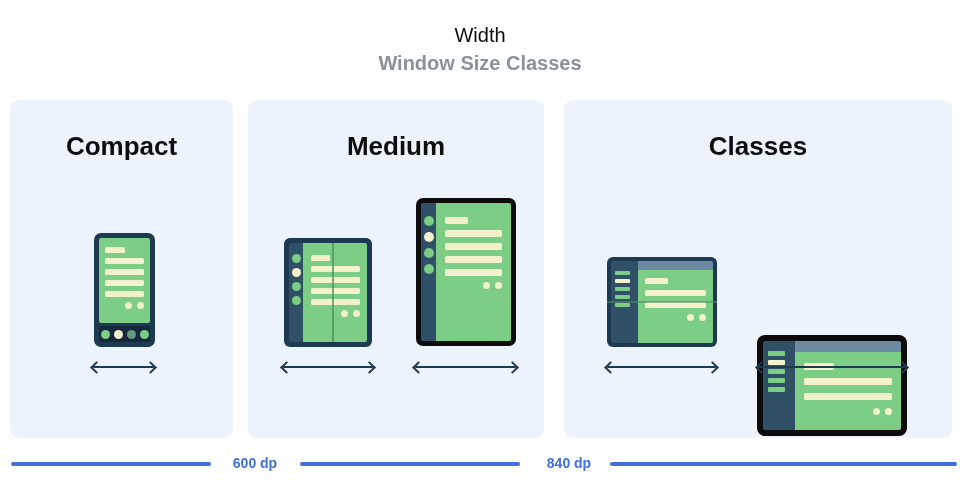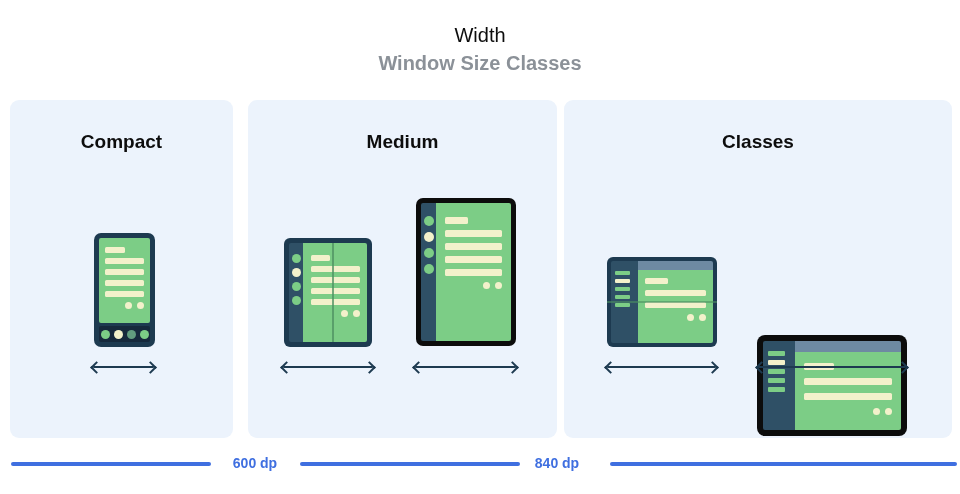--- a/index.html
+++ b/index.html
@@ -8,24 +8,24 @@
 
   
   .hdr-title{position:absolute;top:24px;left:0;width:100%;text-align:center;
              font-size:20px;font-weight:normal;color:var(--title-black,#0d0d0d);}
   .hdr-sub{position:absolute;top:52px;left:0;width:100%;text-align:center;
            font-size:20px;font-weight:bold;color:var(--subtitle-gray,#8b9198);}
 
   
   .panel{position:absolute;top:100px;height:338px;background:var(--panel-bg,#ecf3fc);border-radius:9px;}
   .panel.compact{left:10px;width:223px;}
-  .panel.medium{left:248px;width:296px;padding-left:13px;}
+  .panel.medium{left:248px;width:296px;}
   .panel.expanded{left:564px;width:388px;}
   .panel h2{margin:0;position:absolute;top:31px;left:0;width:100%;text-align:center;
-            font-size:19px;font-weight:bold;color:var(--title-black,#0d0d0d);}
+            font-size:26px;font-weight:bold;color:var(--title-black,#0d0d0d);}
 
   
   .device{position:absolute;box-sizing:border-box;}
   .frame-navy{background:var(--frame-navy,#1d3a50);}
   .frame-black{background:var(--frame-black,#0c0c0c);}
   .line{height:7px;background:var(--accent-cream,#f3f1cb);border-radius:1.5px;}
   .dots{display:flex;justify-content:flex-end;gap:5px;}
   .dots i{width:7px;height:7px;border-radius:50%;background:var(--accent-cream,#f3f1cb);display:block;}
   .c{border-radius:50%;display:block;}
   .c.green{background:var(--screen-green,#7ccd86);}
@@ -101,21 +101,21 @@
   .arrow.a5{left:192px;width:152px;}
 
   
   .seg{position:absolute;top:462px;height:4px;border-radius:2px;background:var(--ruler-blue,#3f6fe0);}
   .seg.s1{left:11px;width:200px;}
   .seg.s2{left:300px;width:220px;}
   .seg.s3{left:610px;width:347px;}
   .bp{position:absolute;top:453px;width:70px;text-align:center;font-size:14px;line-height:21px;
       font-weight:bold;color:var(--ruler-blue,#3f6fe0);}
   .bp.b1{left:220px;}
-  .bp.b2{left:522px;}
+  .bp.b2{left:534px;}
 </style>
 </head>
 <body>
 
 <div class="canvas">
 
   <div class="hdr-title">Width</div>
   <div class="hdr-sub">Window Size Classes</div>
 
   <section class="panel compact">

